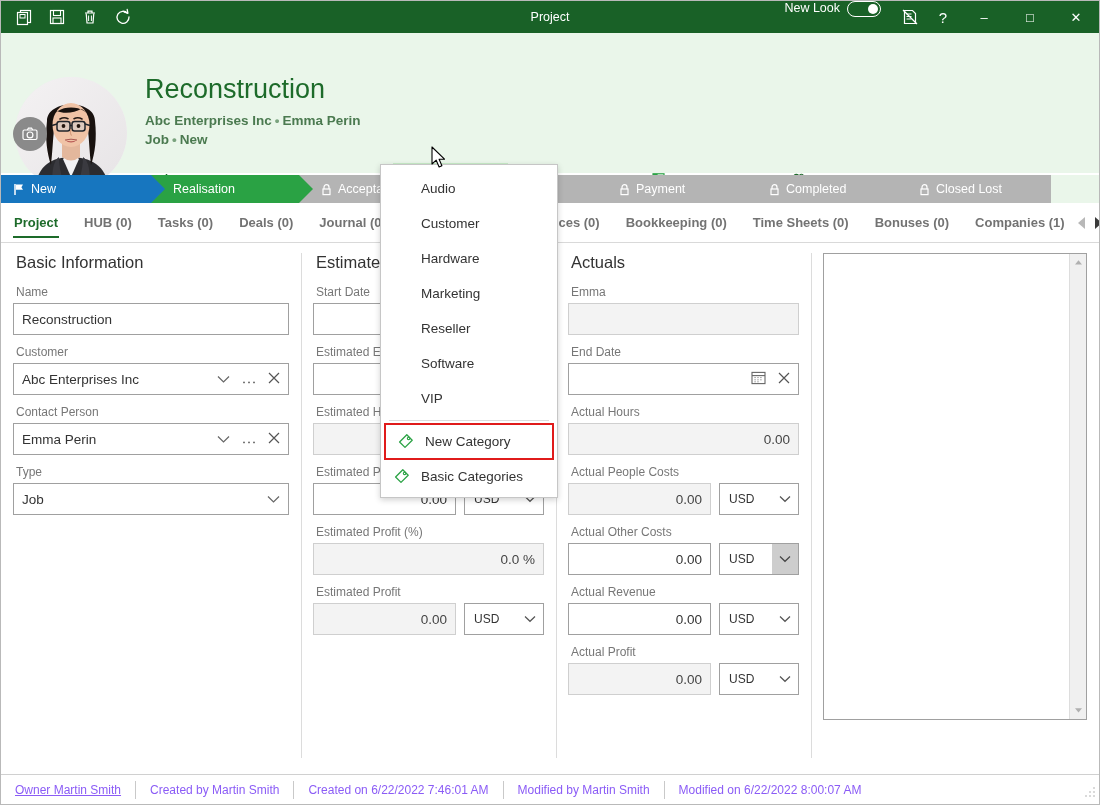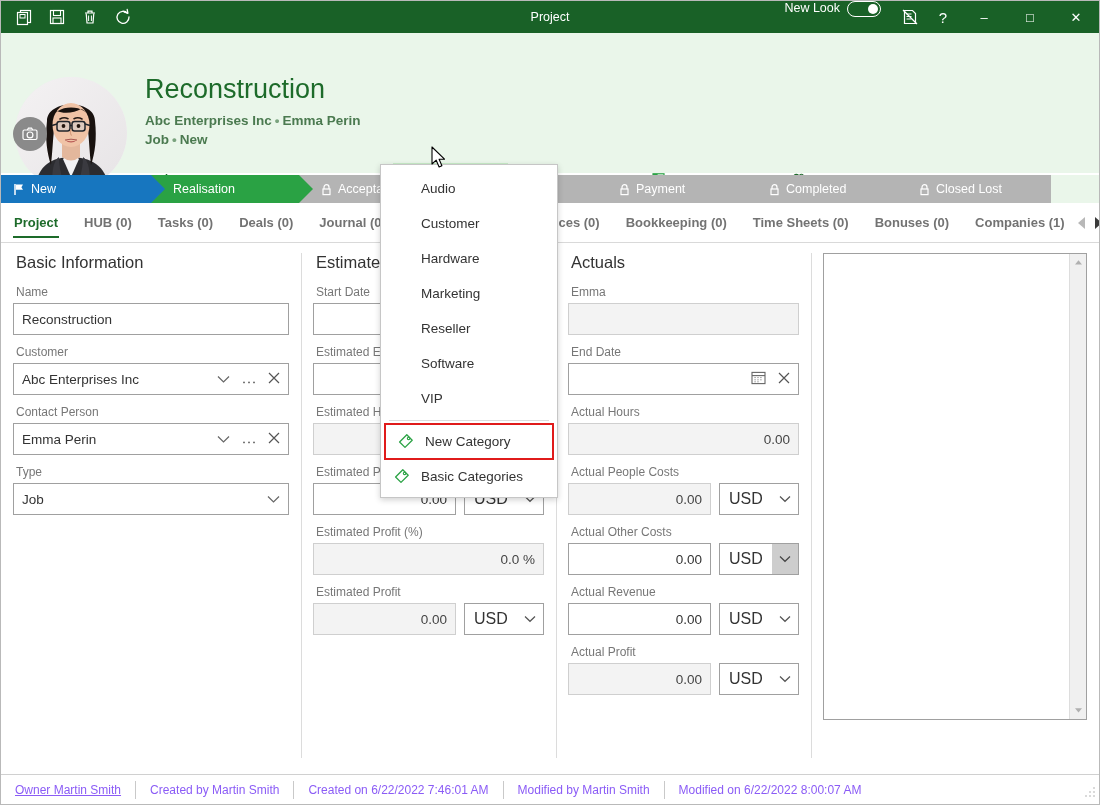--- a/index.html
+++ b/index.html
@@ -191,21 +191,21 @@
   }
   .finput.ro { background: #f3f3f3; border-color: #cfcfcf; color: #444; }
   .finput .val { flex: 1; }
   .finput .val.right { text-align: right; }
   .finput .adorn { display: flex; align-items: center; gap: 12px; padding-left: 8px; color: #555; }
   .row { display: flex; gap: 8px; }
   .row .amt { flex: 1; }
   .cursel {
     width: 80px; height: 32px; border: 1px solid #a0a0a0; background: #fff;
     display: flex; align-items: center; justify-content: space-between;
-    padding: 0 0 0 9px; font-size: 16px; color: #333;
+    padding: 0 0 0 9px; font-size: 12px; color: #333;
   }
   .cursel .cvarrow { width: 26px; height: 30px; display: flex; align-items: center; justify-content: center; }
   .cursel.hl .cvarrow { background: #cdcdcd; }
   .chev { display: block; }
 
   .note-box {
     border: 1px solid #a0a0a0; background: #fff;
     height: 467px; position: relative;
   }
   .note-scroll {

